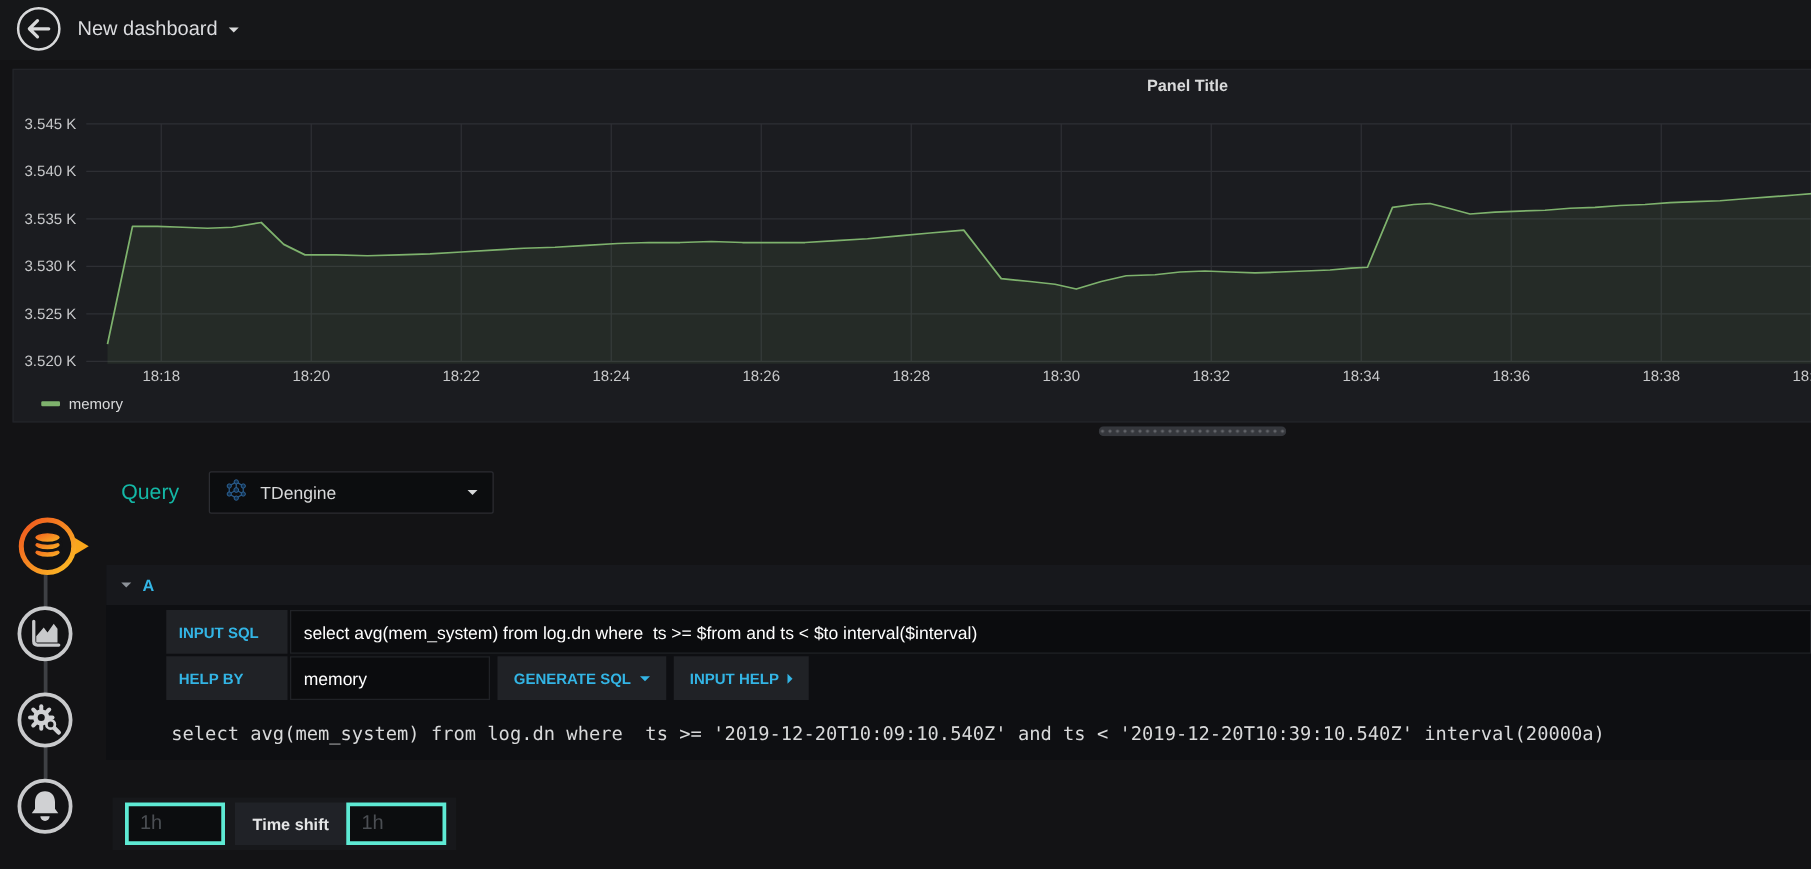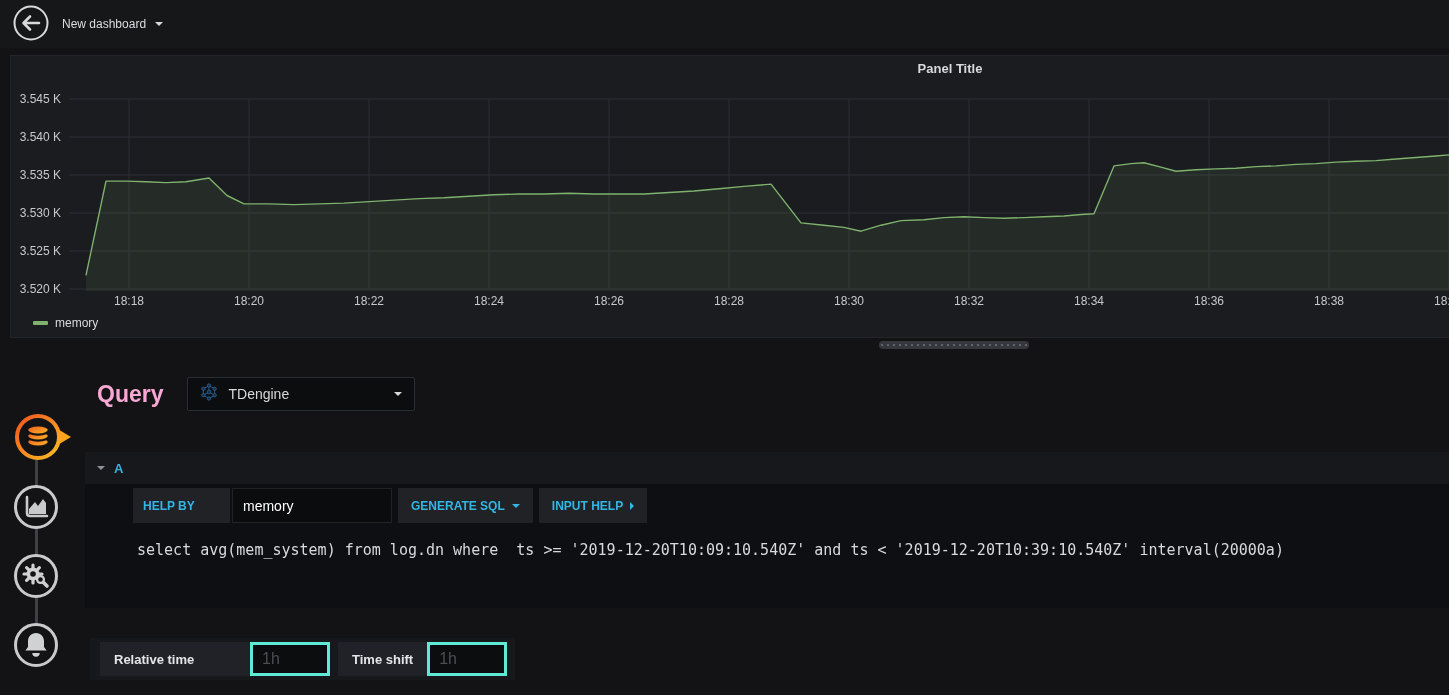--- a/index.html
+++ b/index.html
@@ -7,21 +7,21 @@
   body {
     width:1449px; height:695px; overflow:hidden; position:relative;
     background:#131315; color:#d8d9da;
     font-family:"Liberation Sans","DejaVu Sans",sans-serif;
   }
   
   .navbar { position:absolute; left:0; top:0; right:0; height:48px; background:#161719;
             display:flex; align-items:center; padding-left:12px; }
   .back-btn { width:38px; height:38px; border-radius:50%; background:transparent; border:none;
               padding:0; cursor:pointer; display:flex; align-items:center; justify-content:center; }
-  .nav-title { font-size:12px; font-weight:500; color:#dcdde0; margin-left:12px; cursor:pointer;
+  .nav-title { font-size:16px; font-weight:500; color:#dcdde0; margin-left:12px; cursor:pointer;
                display:flex; align-items:center; }
   .caret-down { width:0; height:0; border-left:4px solid transparent; border-right:4px solid transparent;
                 border-top:4px solid currentColor; display:inline-block; }
   .caret-right { width:0; height:0; border-top:4px solid transparent; border-bottom:4px solid transparent;
                  border-left:4px solid currentColor; display:inline-block; }
   .nav-title .caret-down { margin-left:9px; color:#d8d9da; }
   
   .panel { position:absolute; left:10px; top:55px; width:1880px; height:283px;
            background:#1b1c20; border:1px solid #232429; }
   .panel-title { text-align:center; font-size:13px; font-weight:700; color:#d8d9da;
@@ -33,21 +33,21 @@
   .legend-label { color:#d8d9da; cursor:pointer; }
   .resize-handle { position:absolute; left:879px; top:341px; width:150px; height:8px; border-radius:4px;
                    background-color:#35373c; cursor:row-resize;
                    background-image:radial-gradient(circle at 3px 4px,#63656a 1px,transparent 1.4px);
                    background-size:6px 8px; }
   
   .side-connector { position:absolute; left:35px; top:437px; width:3px; height:208px; background:#3e4044; }
   .side-tab { position:absolute; cursor:pointer; background:transparent; border:none; padding:0; }
   
   .query-header { position:absolute; left:97px; top:377px; display:flex; align-items:center; }
-  .query-title { font-size:23px; font-weight:700; color:#f9a8d4; margin-right:24px; }
+  .query-title { font-size:17px; font-weight:400; color:#14b8a6; margin-right:24px; }
   .ds-picker { width:228px; height:34px; background:#0c0d0f; border:1px solid #2c2d32; border-radius:2px;
                display:flex; align-items:center; padding:0 12px; cursor:pointer; }
   .ds-name { font-size:14px; color:#d8d9da; margin-left:10px; flex:1; }
   .ds-picker .caret-down { color:#d8d9da; }
   .query-block { position:absolute; left:85px; top:452px; right:0; height:156px; background:#0e0f12; }
   .ref-row { height:32px; background:#17181c; display:flex; align-items:center; padding-left:12px; cursor:pointer; }
   .ref-row .caret-down { color:#8d9299; }
   .ref-id { color:#33b5e5; font-weight:700; font-size:13px; margin-left:9px; }
   .rows { margin-left:48px; margin-top:4px; }
   .form-row { display:flex; height:35px; margin-bottom:2px; }
@@ -233,35 +233,38 @@
   </div>
 </div>
 
 <div class="query-block">
   <div class="ref-row">
     <span class="caret-down"></span>
     <span class="ref-id">A</span>
   </div>
   <div class="rows">
     <div class="form-row">
+      <span class="form-label">INPUT SQL</span>
+      <input class="sql-input" type="text" value="select avg(mem_system) from log.dn where  ts &gt;= $from and ts &lt; $to interval($interval)" style="">
+    </div>
+    <div class="form-row">
       <span class="form-label">HELP BY</span>
       <input class="sql-input alias-input" type="text" value="memory" style="">
       <button class="btn-cell">
         <span>GENERATE SQL</span>
         <span class="caret-down"></span>
       </button>
       <button class="btn-cell">
         <span>INPUT HELP</span>
         <span class="caret-right"></span>
       </button>
     </div>
     <div class="generated-sql">select avg(mem_system) from log.dn where  ts &gt;= '2019-12-20T10:09:10.540Z' and ts &lt; '2019-12-20T10:39:10.540Z' interval(20000a)</div>
   </div>
 </div>
 
 <div class="time-row">
-  <span class="time-label rt-label">Relative time</span>
   <input class="time-input" type="text" placeholder="1h" style="">
   <span class="ts-group">
     <span class="time-label">Time shift</span>
     <input class="time-input" type="text" placeholder="1h" style="">
   </span>
 </div>
 
 </body></html>

